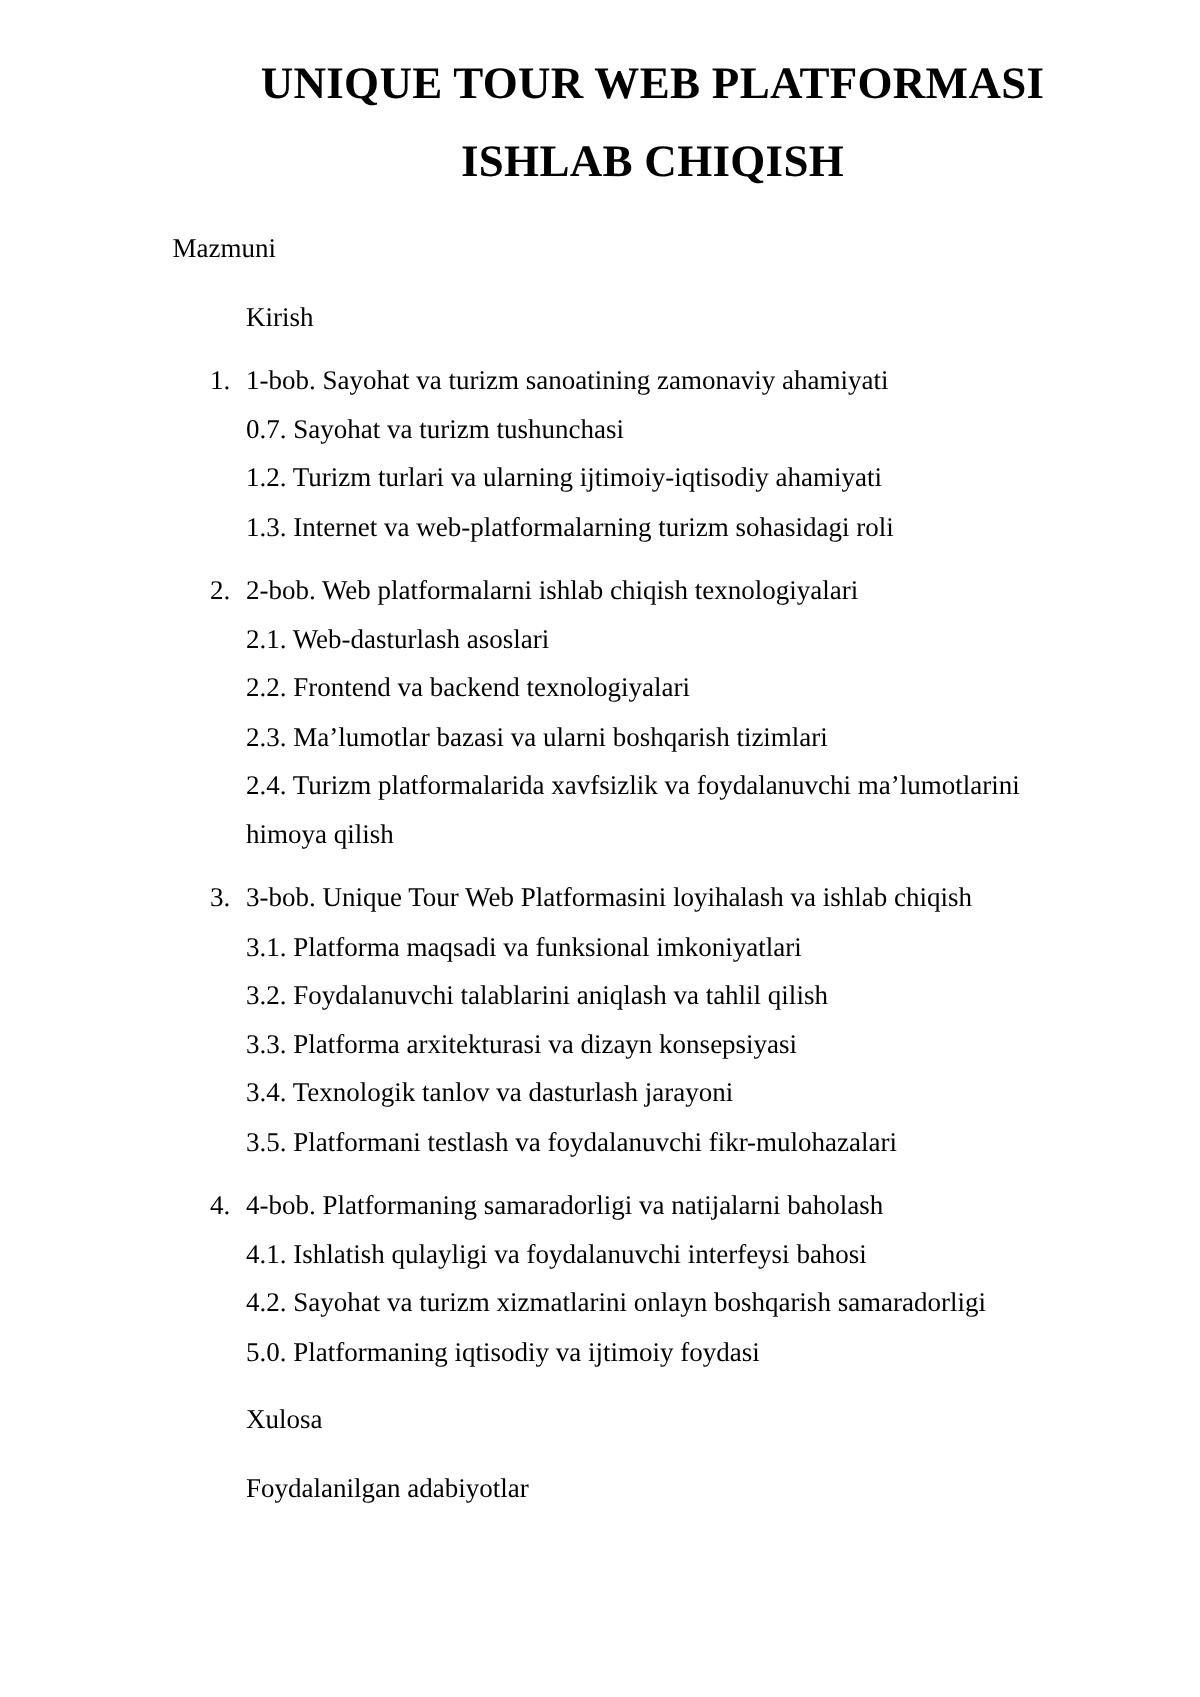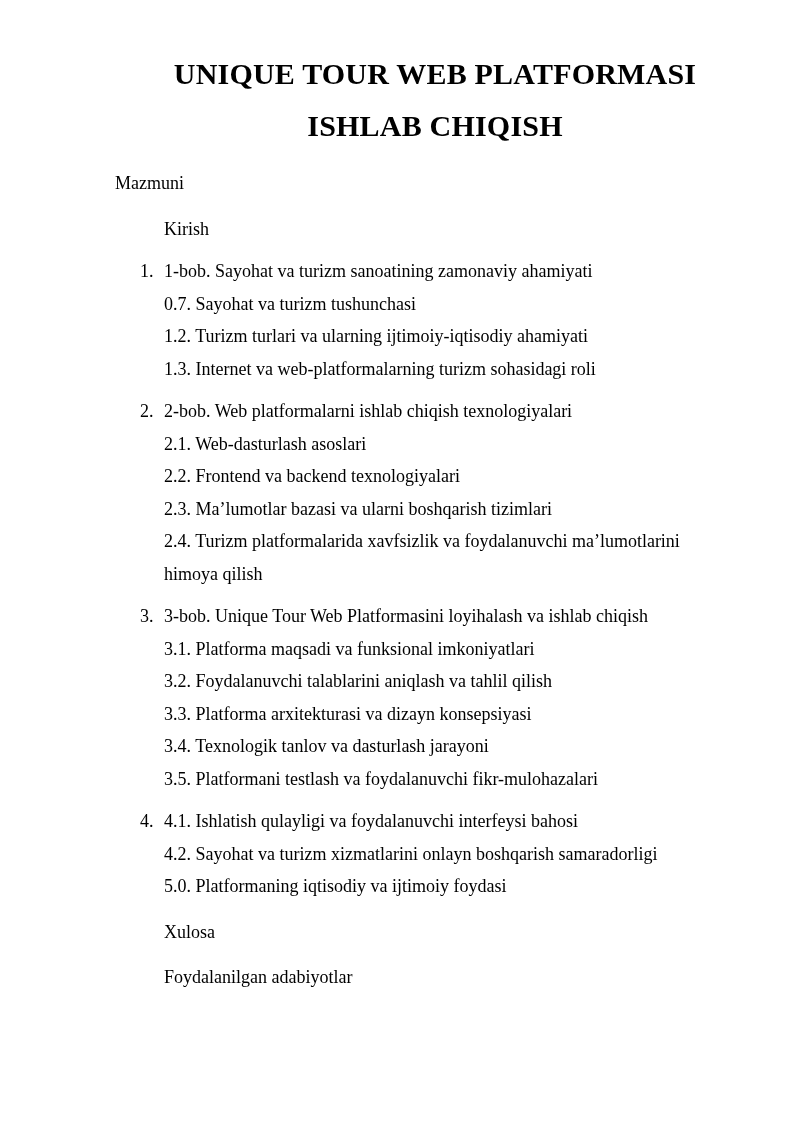--- a/index.html
+++ b/index.html
@@ -13,21 +13,21 @@
     color: #000000;
     font-family: "Liberation Serif", "DejaVu Serif", serif;
     overflow: hidden;
   }
   .page {
     width: 800px;
     height: 1131px;
     background: #ffffff;
   }
   .doc-title {
-    padding-top: 48px;
+    padding-top: 30px;
     margin: 0 45px 0 115px;
     text-align: center;
     font-weight: 700;
     font-size: 30px;
     line-height: 52px;
     letter-spacing: 0.2px;
   }
   .contents-heading {
     margin: 15px 0 0 115px;
     font-size: 18px;
@@ -107,20 +107,21 @@
       <p class="sub">3.1. Platforma maqsadi va funksional imkoniyatlari</p>
       <p class="sub">3.2. Foydalanuvchi talablarini aniqlash va tahlil qilish</p>
       <p class="sub">3.3. Platforma arxitekturasi va dizayn konsepsiyasi</p>
       <p class="sub">3.4. Texnologik tanlov va dasturlash jarayoni</p>
       <p class="sub">3.5. Platformani testlash va foydalanuvchi fikr-mulohazalari</p>
     </div>
 
     <div class="chapter">
       <div class="chapter-line">
         <span class="marker">4.</span>
+        <span class="chapter-title">4-bob. Platformaning samaradorligi va natijalarni baholash</span>
       </div>
       <p class="sub">4.1. Ishlatish qulayligi va foydalanuvchi interfeysi bahosi</p>
       <p class="sub">4.2. Sayohat va turizm xizmatlarini onlayn boshqarish samaradorligi</p>
       <p class="sub">5.0. Platformaning iqtisodiy va ijtimoiy foydasi</p>
     </div>
 
     <p class="plain-entry">Xulosa</p>
 
     <p class="plain-entry">Foydalanilgan adabiyotlar</p>
 

